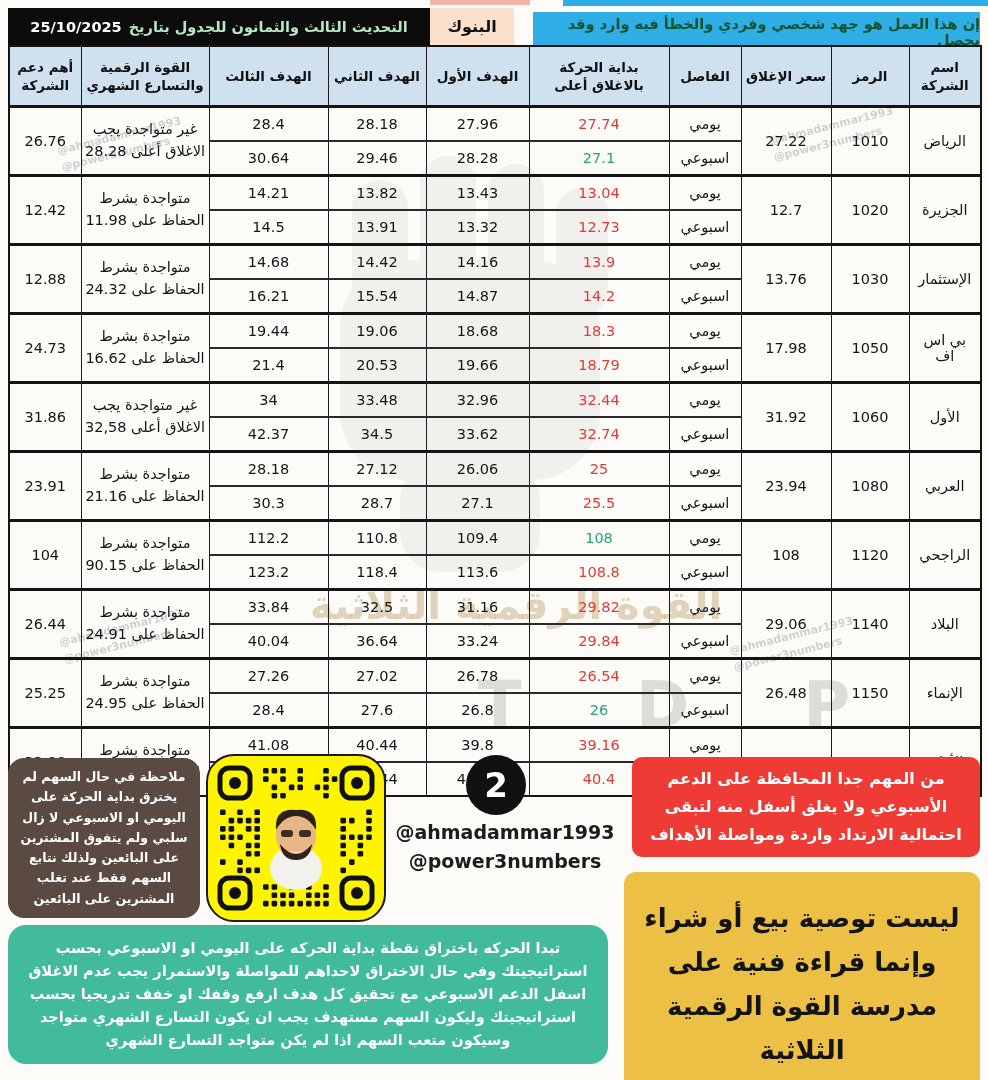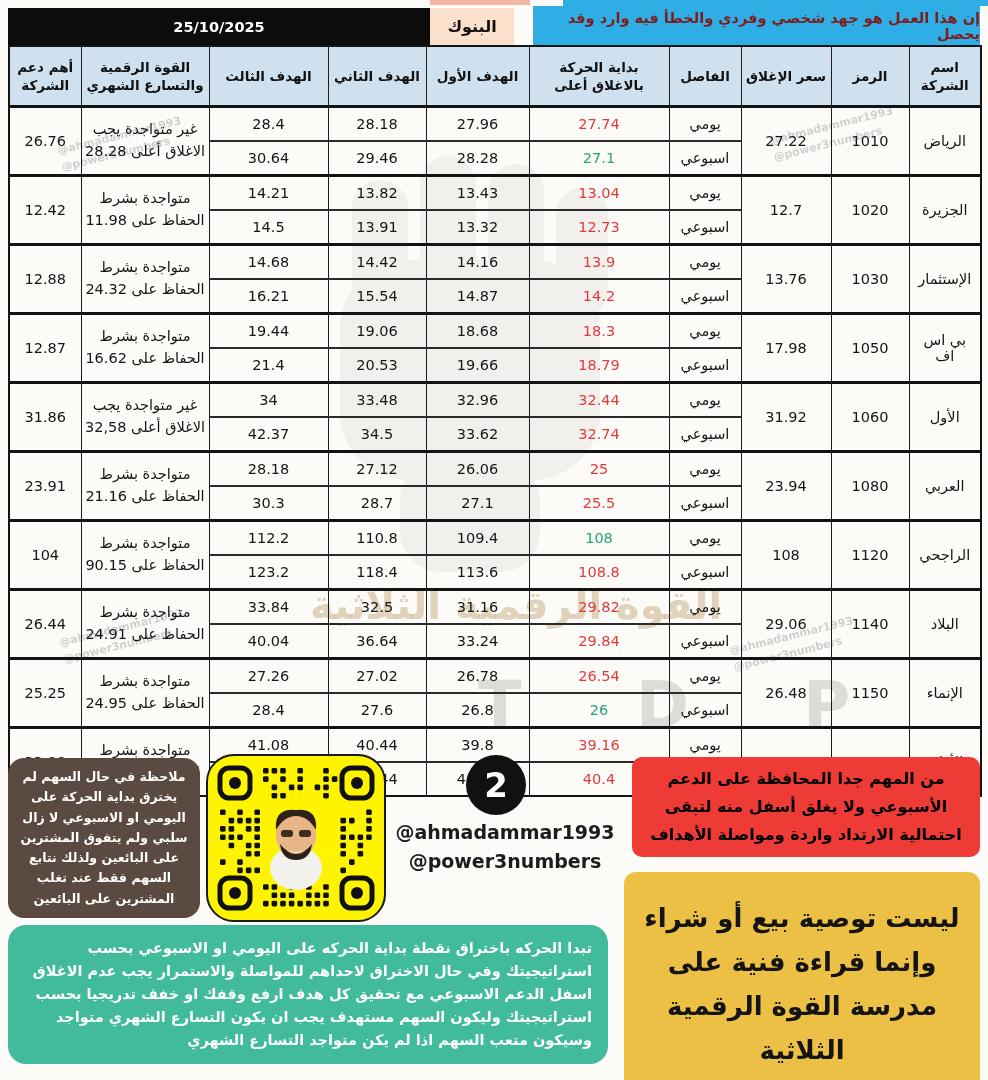--- a/index.html
+++ b/index.html
@@ -19,23 +19,23 @@
     display:flex;align-items:center;justify-content:center;gap:7px;
     font-weight:bold;font-size:14.5px;color:#b9e6c3;
   }
   .banner-black .date{color:#ffffff;direction:ltr;}
   .banner-banks{
     position:absolute;left:430px;top:8px;width:84px;height:37px;background:#fbe1cb;
     display:flex;align-items:center;justify-content:center;
     font-weight:bold;font-size:16px;color:#111;
   }
   .banner-blue{
-    position:absolute;left:533px;top:6px;width:447px;height:40px;background:#2eaee4;
+    position:absolute;left:533px;top:12px;width:447px;height:40px;background:#2eaee4;
     display:flex;align-items:center;justify-content:center;
-    font-weight:bold;font-size:14.5px;color:#7f1d1d;
+    font-weight:bold;font-size:14.5px;color:#14532d;
   }
 
   
   table.main{
     position:absolute;left:8px;top:45px;width:972px;
     border-collapse:collapse;table-layout:fixed;
     background:transparent;
   }
   table.main th,table.main td{
     border:1px solid #1c1c1c;text-align:center;vertical-align:middle;
@@ -82,43 +82,44 @@
     position:absolute;left:466px;top:755px;width:60px;height:60px;border-radius:50%;
     background:#111;color:#fff;font-size:34px;font-weight:bold;
     display:flex;align-items:center;justify-content:center;
   }
   .handles{
     position:absolute;left:388px;top:818px;width:234px;text-align:center;
     font-weight:bold;font-size:19px;color:#1c1c1c;line-height:1.5;direction:ltr;
   }
   .note-red{
     position:absolute;left:632px;top:757px;width:348px;height:100px;background:#ee3b35;
-    border-radius:10px;color:#000000;font-weight:bold;font-size:16px;line-height:1.75;
+    border-radius:10px;color:#ffffff;font-weight:bold;font-size:16px;line-height:1.75;
     display:flex;align-items:center;justify-content:center;text-align:center;padding:4px 12px;box-sizing:border-box;
   }
   .note-yellow{
     position:absolute;left:624px;top:872px;width:356px;height:224px;background:#ecc044;
     border-radius:12px;color:#141414;font-weight:800;font-size:26px;line-height:1.7;
     display:flex;align-items:center;justify-content:center;text-align:center;padding:6px 14px;box-sizing:border-box;
   }
   .note-teal{
     position:absolute;left:8px;top:925px;width:600px;height:139px;background:#41bb9b;
     border-radius:18px;color:#fff;font-weight:bold;font-size:14.5px;line-height:1.58;
-    display:flex;align-items:center;justify-content:center;text-align:right;padding:6px 16px;box-sizing:border-box;
+    display:flex;align-items:center;justify-content:center;text-align:center;padding:6px 16px;box-sizing:border-box;
   }
 </style>
 </head>
 <body>
 
 <div class="page">
 
   <div class="sliver-blue"></div>
   <div class="sliver-peach"></div>
 
   <div class="banner-black">
+    <span>التحديث الثالث والثمانون للجدول بتاريخ</span>
     <span class="date">25/10/2025</span>
   </div>
   <div class="banner-banks">البنوك</div>
   <div class="banner-blue">إن هذا العمل هو جهد شخصي وفردي والخطأ فيه وارد وقد يحصل</div>
 
   <div class="wm wm-fist">
     <svg width="420" height="470" viewBox="0 0 210 235">
       <g fill="#777">
         <rect x="40" y="70" width="130" height="110" rx="34"></rect>
         <rect x="46" y="30" width="28" height="70" rx="14"></rect>
@@ -224,21 +225,21 @@
         <tr class="block-start">
           <td class="c-name" rowspan="2">بي اس اف</td>
           <td class="c-code" rowspan="2">1050</td>
           <td class="c-close" rowspan="2">17.98</td>
           <td class="c-interval">يومي</td>
           <td class="c-start v-red">18.3</td>
           <td class="c-num">18.68</td>
           <td class="c-num">19.06</td>
           <td class="c-num">19.44</td>
           <td class="c-power" rowspan="2">متواجدة بشرط الحفاظ على 16.62</td>
-          <td class="c-support" rowspan="2">12.87</td>
+          <td class="c-support" rowspan="2">24.73</td>
         </tr>
         <tr class="sub-row">
           <td class="c-interval">اسبوعي</td>
           <td class="c-start v-red">18.79</td>
           <td class="c-num">19.66</td>
           <td class="c-num">20.53</td>
           <td class="c-num">21.4</td>
         </tr>
         <tr class="block-start">
           <td class="c-name" rowspan="2">الأول</td>

